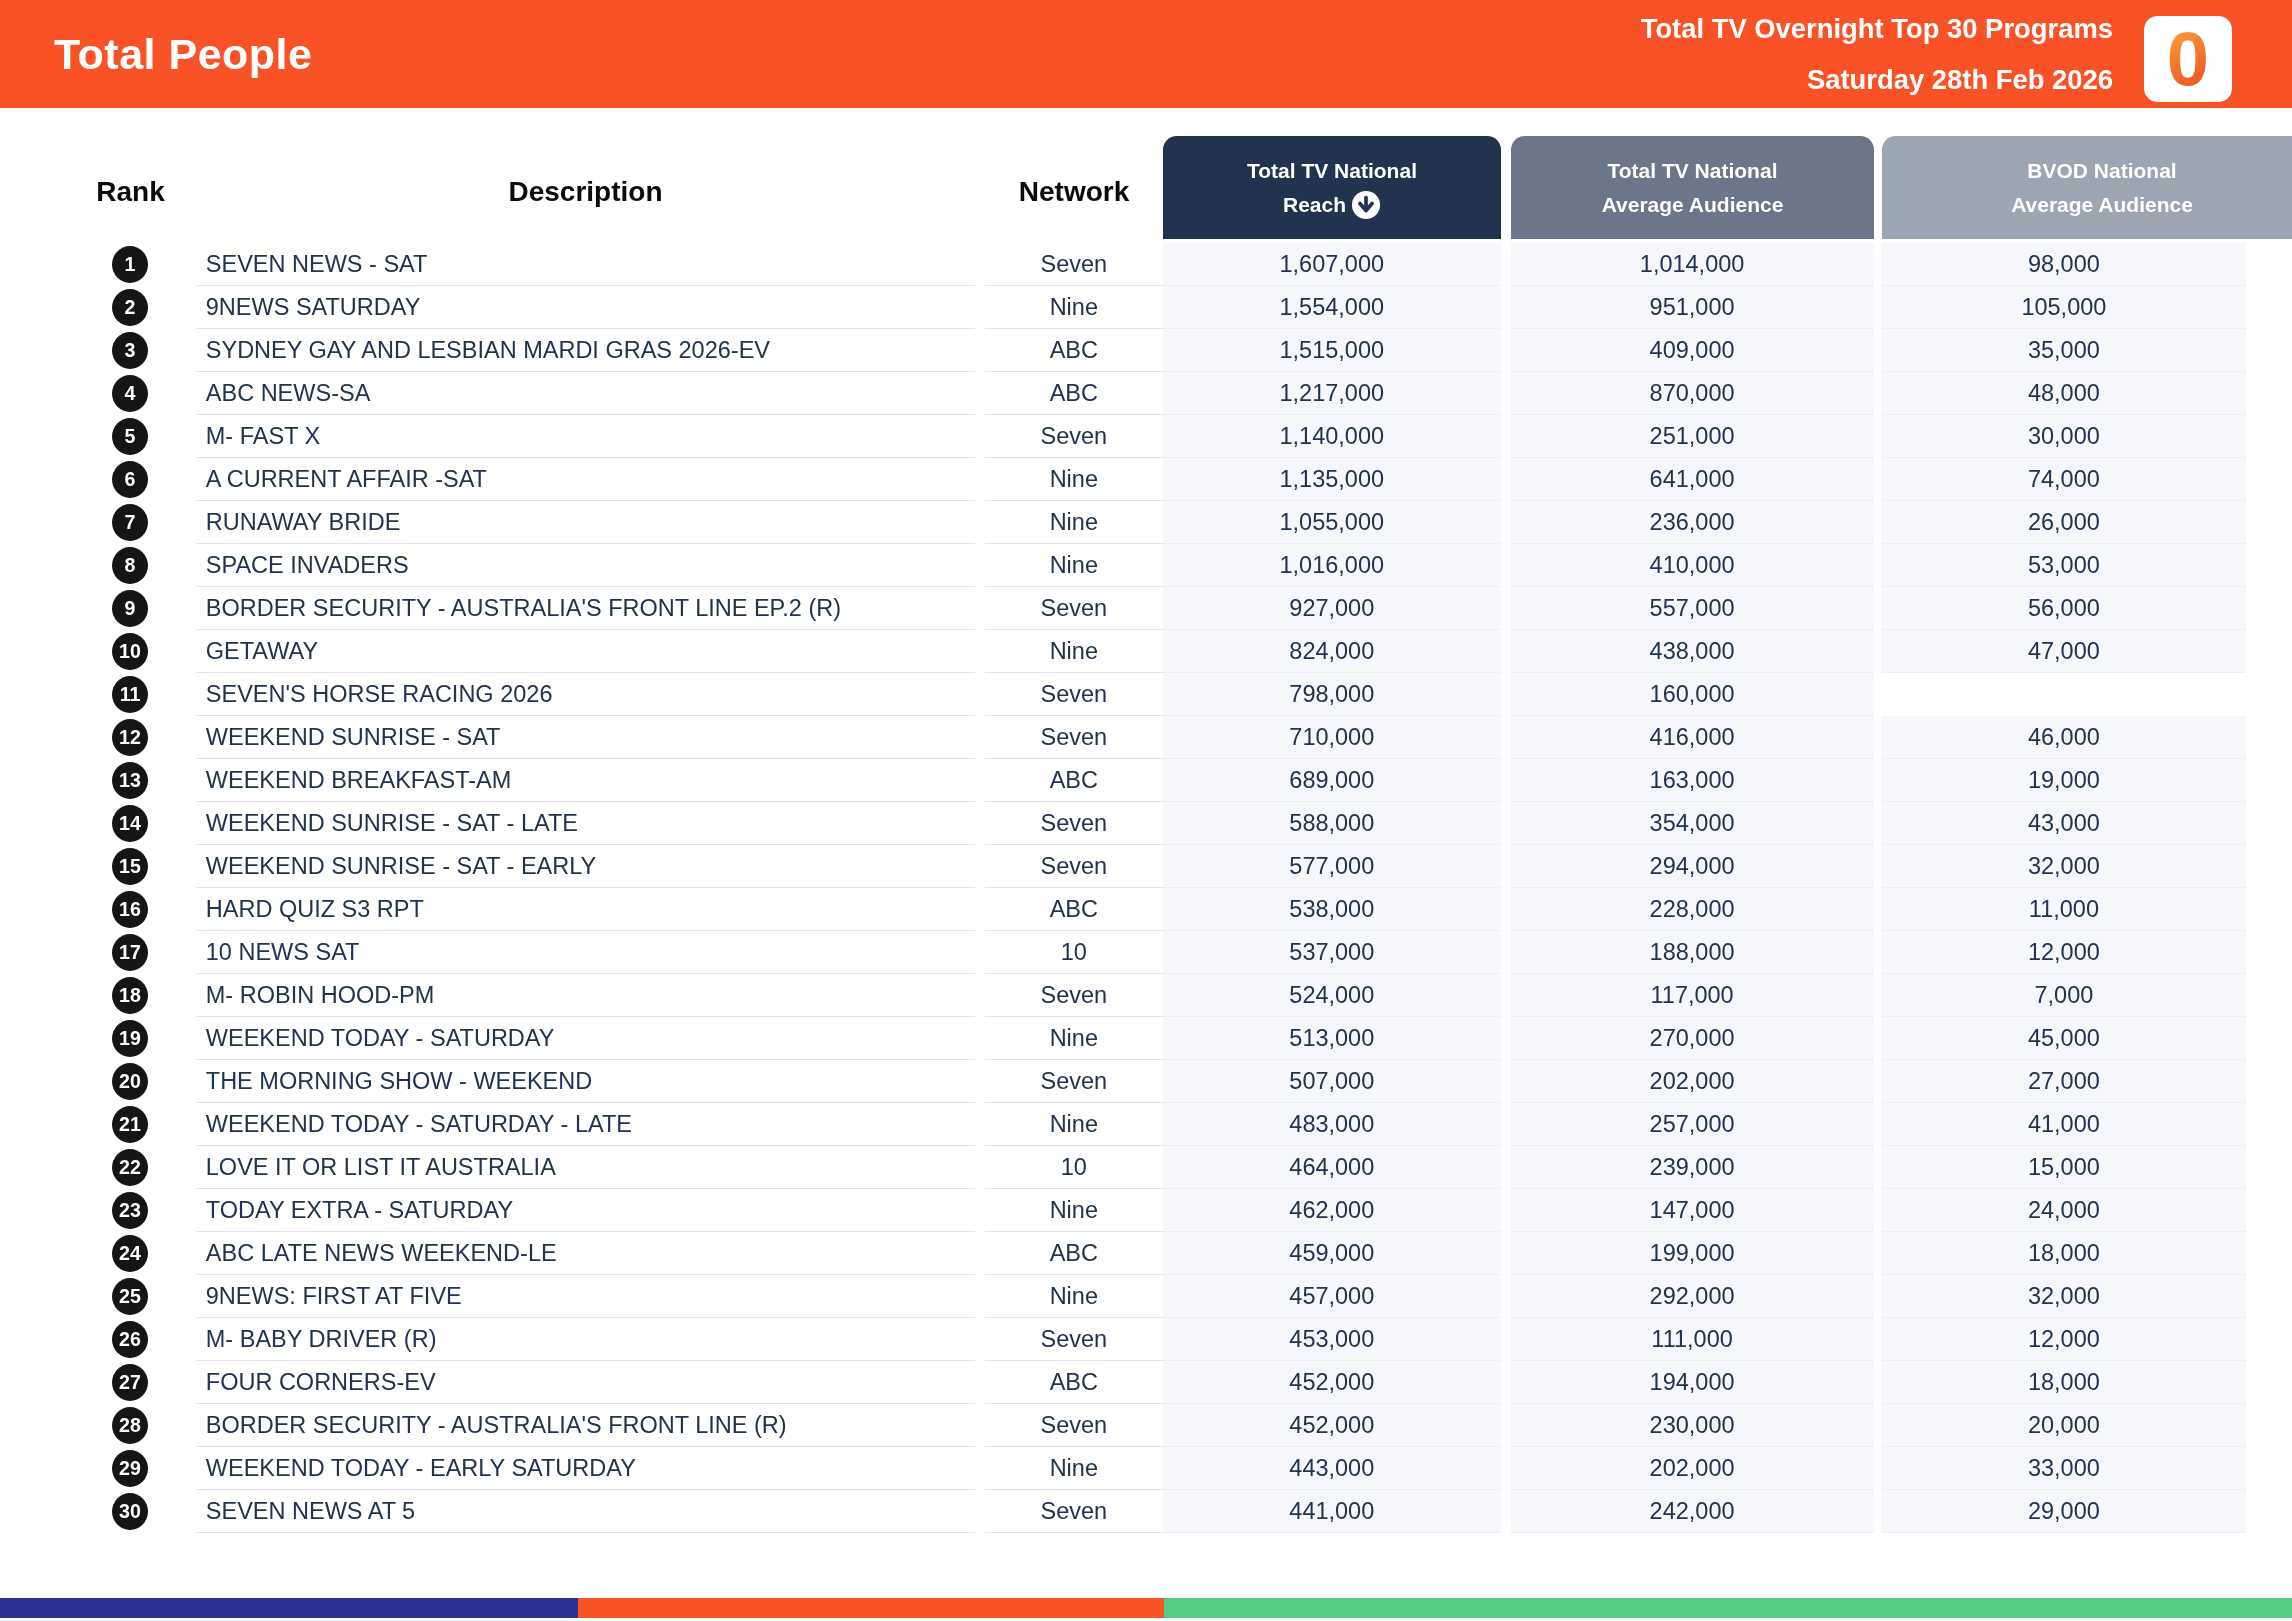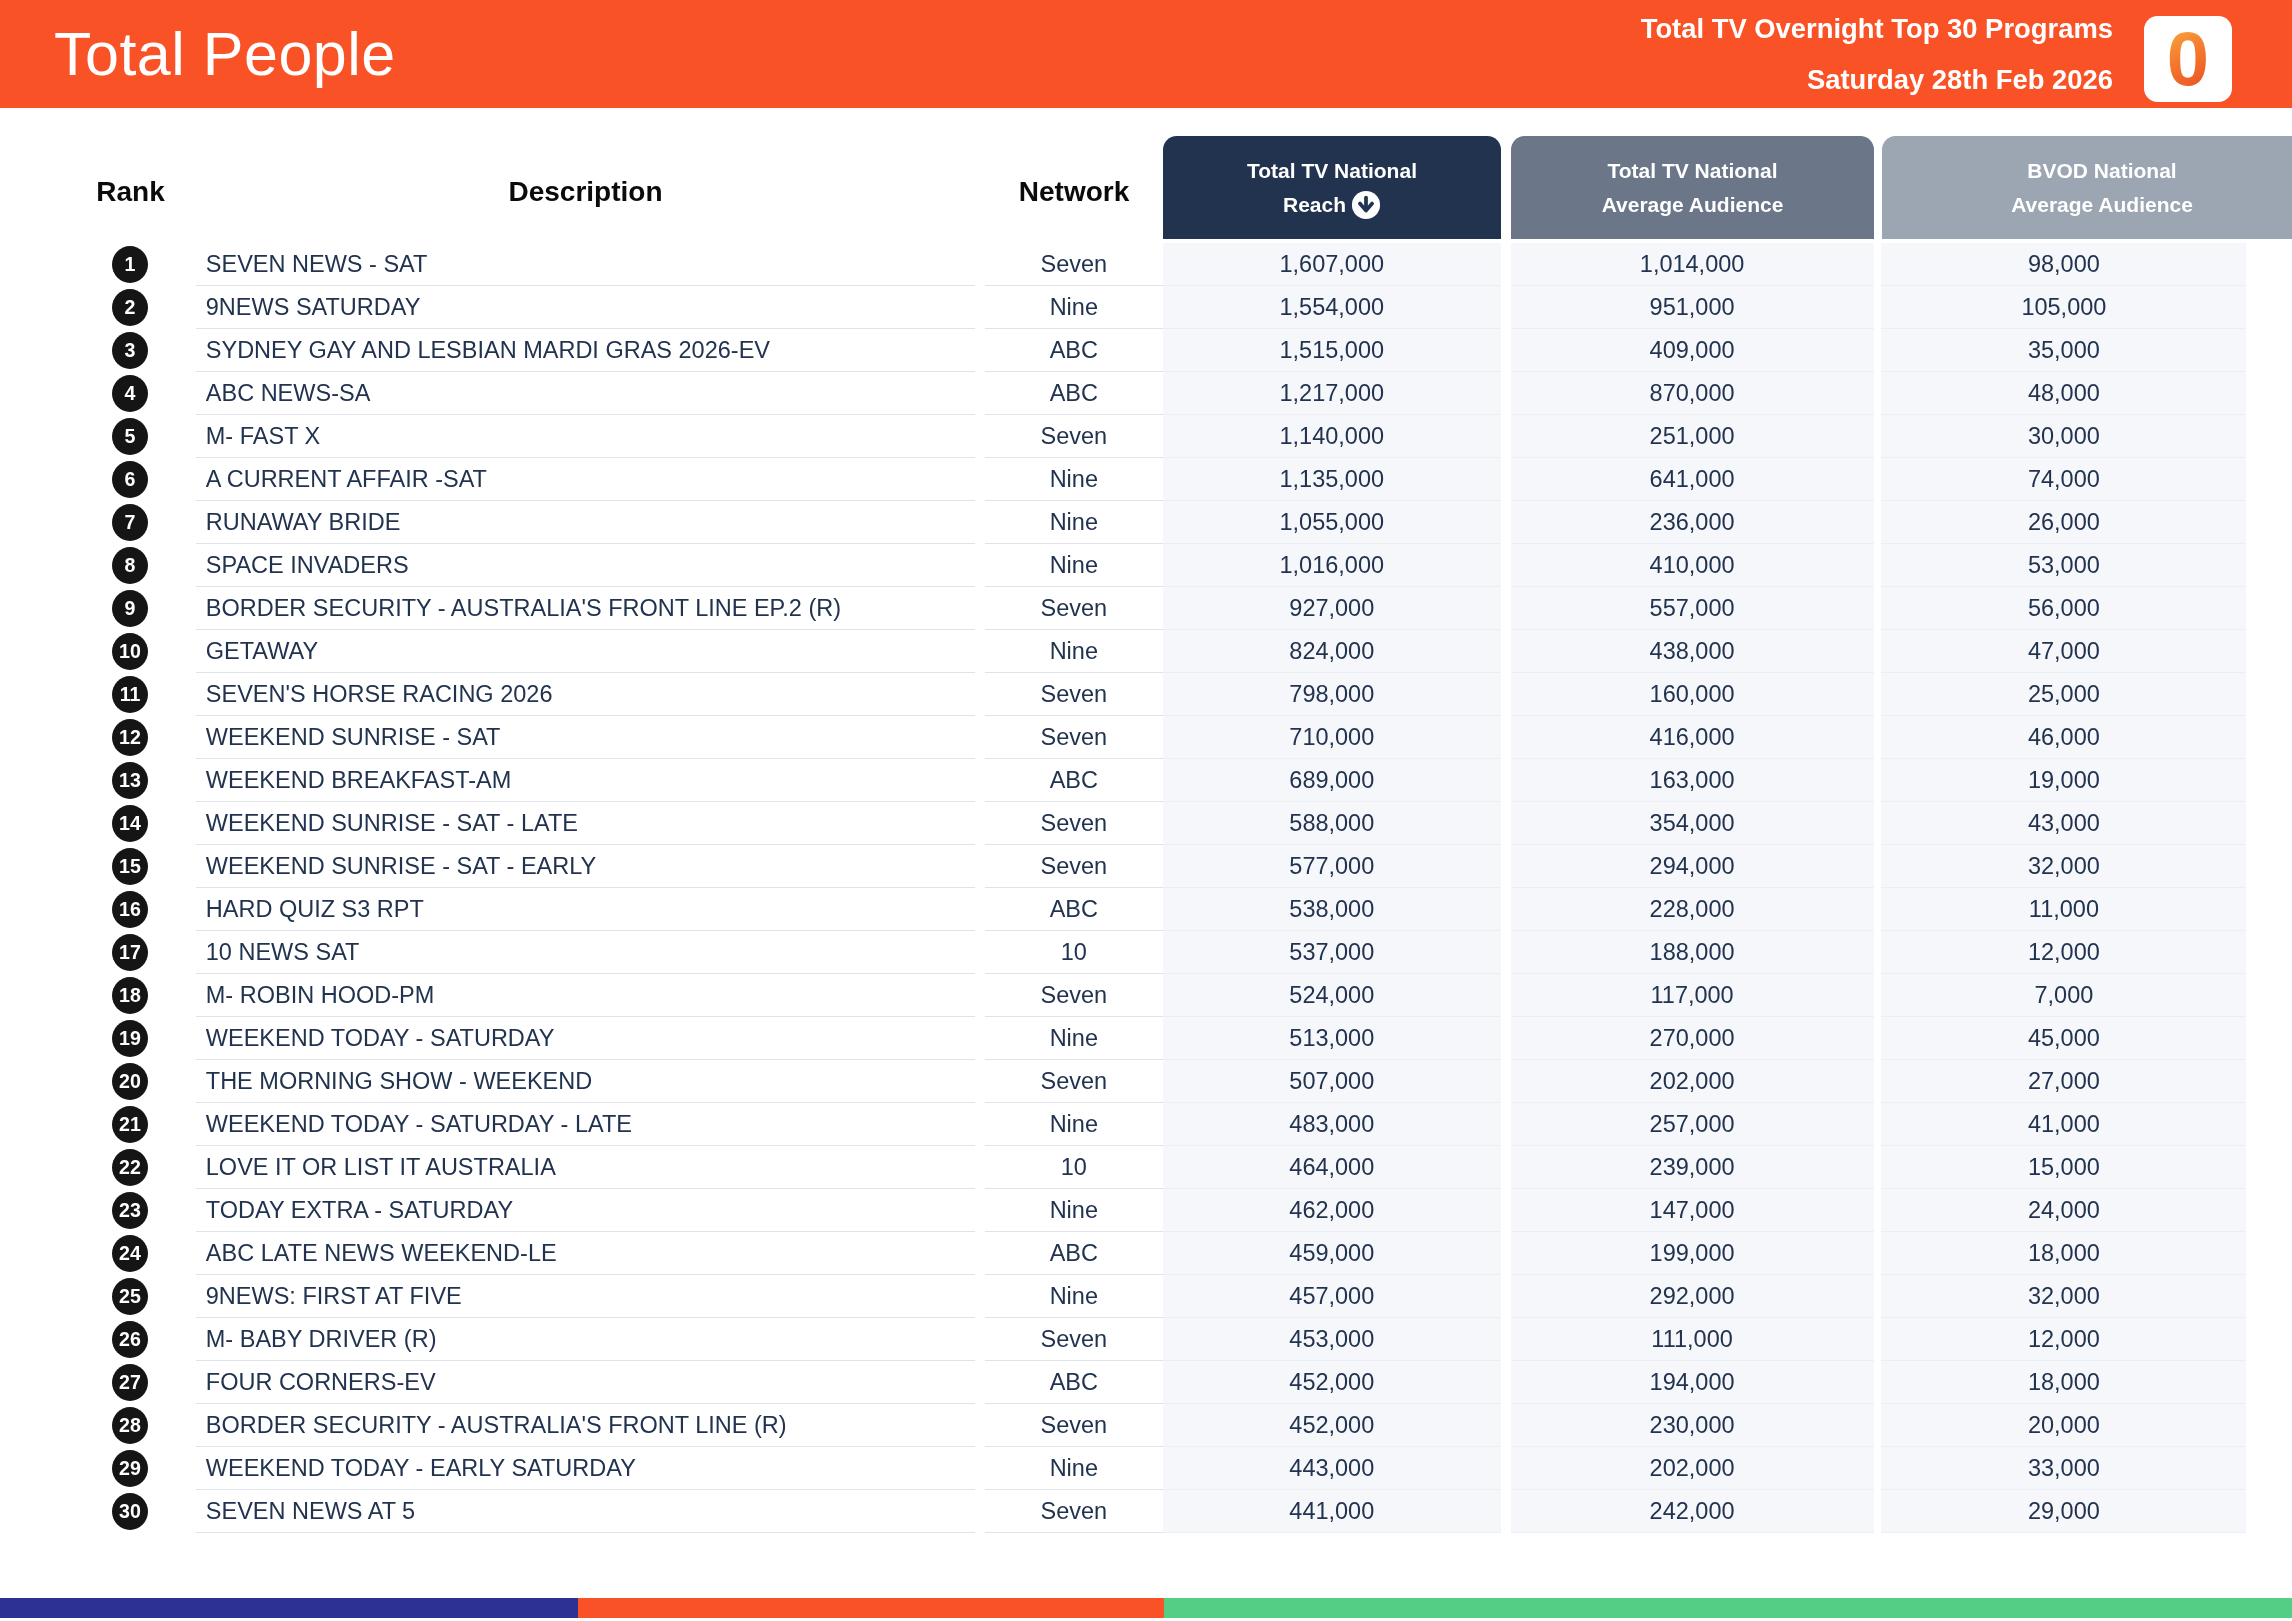--- a/index.html
+++ b/index.html
@@ -13,21 +13,21 @@
     --numline:#ECEEF2;
   }
   html,body{margin:0;padding:0;}
   body{
     width:2293px;height:1621px;position:relative;background:#ffffff;
     font-family:"Liberation Sans", sans-serif;overflow:hidden;
   }
   
   .topbar{position:absolute;top:0;left:0;width:2293px;height:108px;background:var(--orange);}
   .page-title{position:absolute;left:54px;top:50%;transform:translateY(-50%);
-    color:#fff;font-size:61px;font-weight:normal;letter-spacing:0.5px;}
+    color:#fff;font-size:43px;font-weight:bold;letter-spacing:0.5px;}
   .tagline{position:absolute;right:180px;top:0;height:108px;display:flex;flex-direction:column;
     justify-content:center;text-align:right;color:#fff;font-weight:bold;font-size:27.4px;line-height:38px;gap:13px;}
   .logo{position:absolute;right:61px;top:15.7px;width:88px;height:86px;background:#fff;border-radius:13.7px;
     display:flex;align-items:center;justify-content:center;}
   .logo-glyph{font-size:76px;font-weight:bold;line-height:1;
     background:linear-gradient(150deg,#F9A43C 10%,#F37B2E 45%,#ED5A26 80%);
     -webkit-background-clip:text;background-clip:text;color:transparent;}
   
   .static-h{position:absolute;top:140px;height:103px;display:flex;align-items:center;justify-content:center;
     font-weight:bold;font-size:28px;color:#0B0B0C;}
@@ -236,21 +236,20 @@
       <div class="cell c-rank">
         <span class="badge">11</span>
       </div>
       <div class="cell c-desc">SEVEN'S HORSE RACING 2026</div>
       <div class="g10"></div>
       <div class="cell c-net">Seven</div>
       <div class="cell c-num c-reach">798,000</div>
       <div class="g10"></div>
       <div class="cell c-num c-avg">160,000</div>
       <div class="g8"></div>
-      <div class="cell c-num c-bvod">25,000</div>
     </div>
     <div class="row">
       <div class="cell c-rank">
         <span class="badge">12</span>
       </div>
       <div class="cell c-desc">WEEKEND SUNRISE - SAT</div>
       <div class="g10"></div>
       <div class="cell c-net">Seven</div>
       <div class="cell c-num c-reach">710,000</div>
       <div class="g10"></div>

